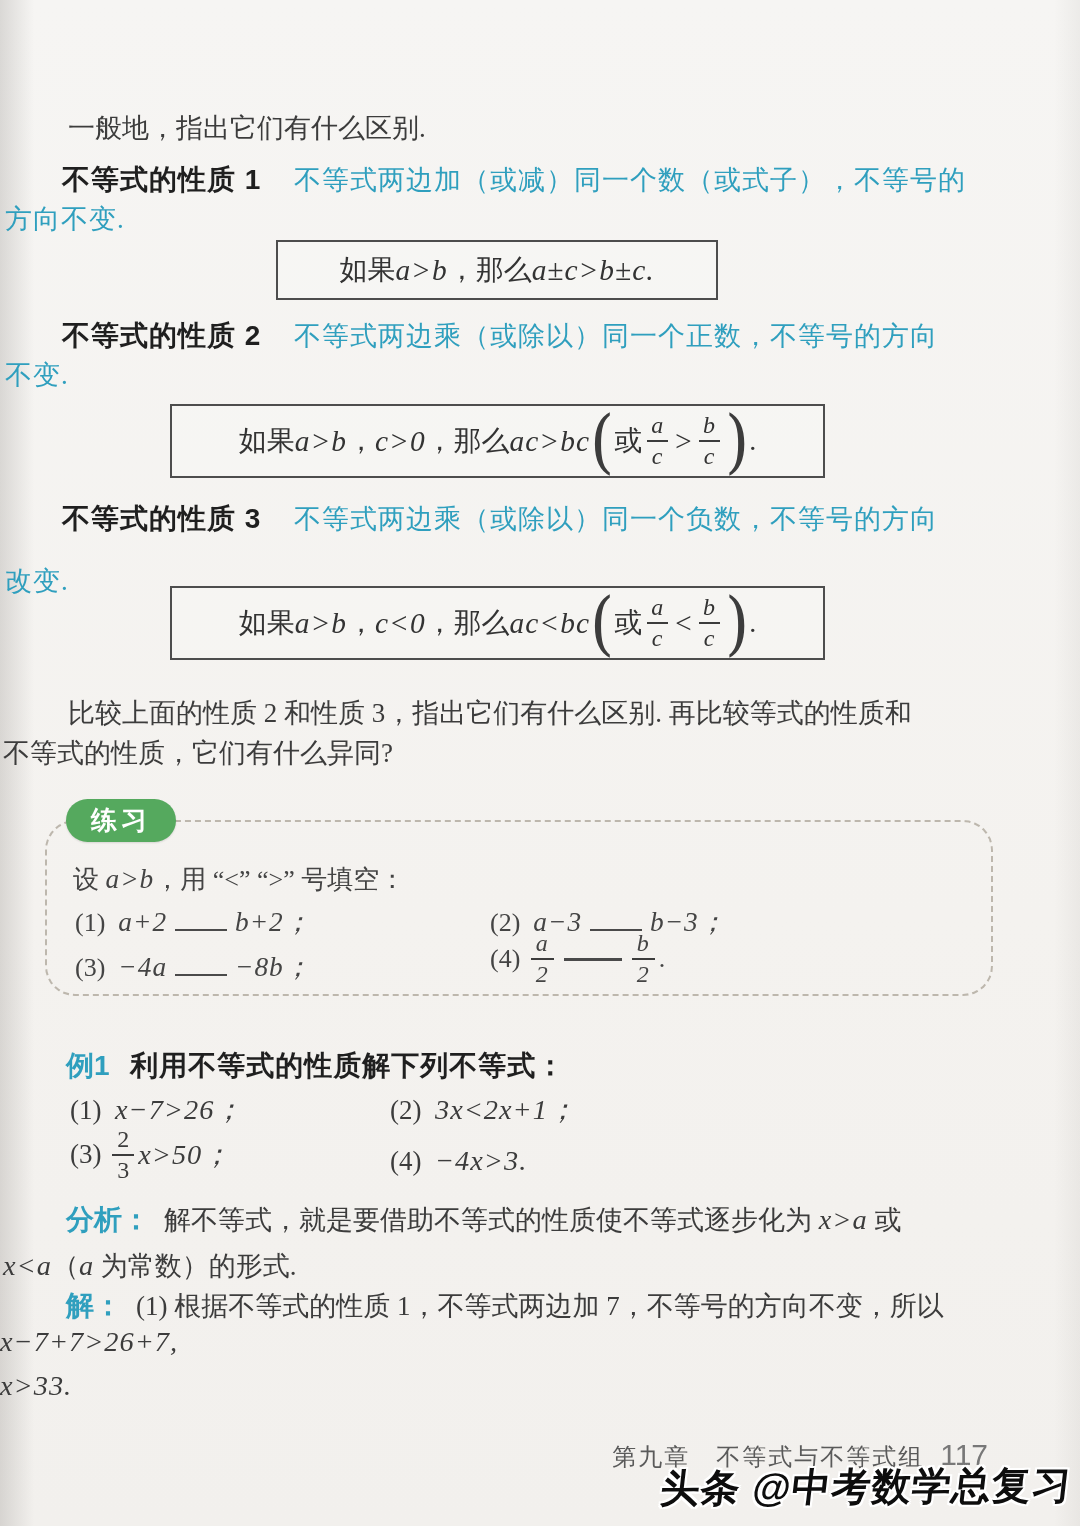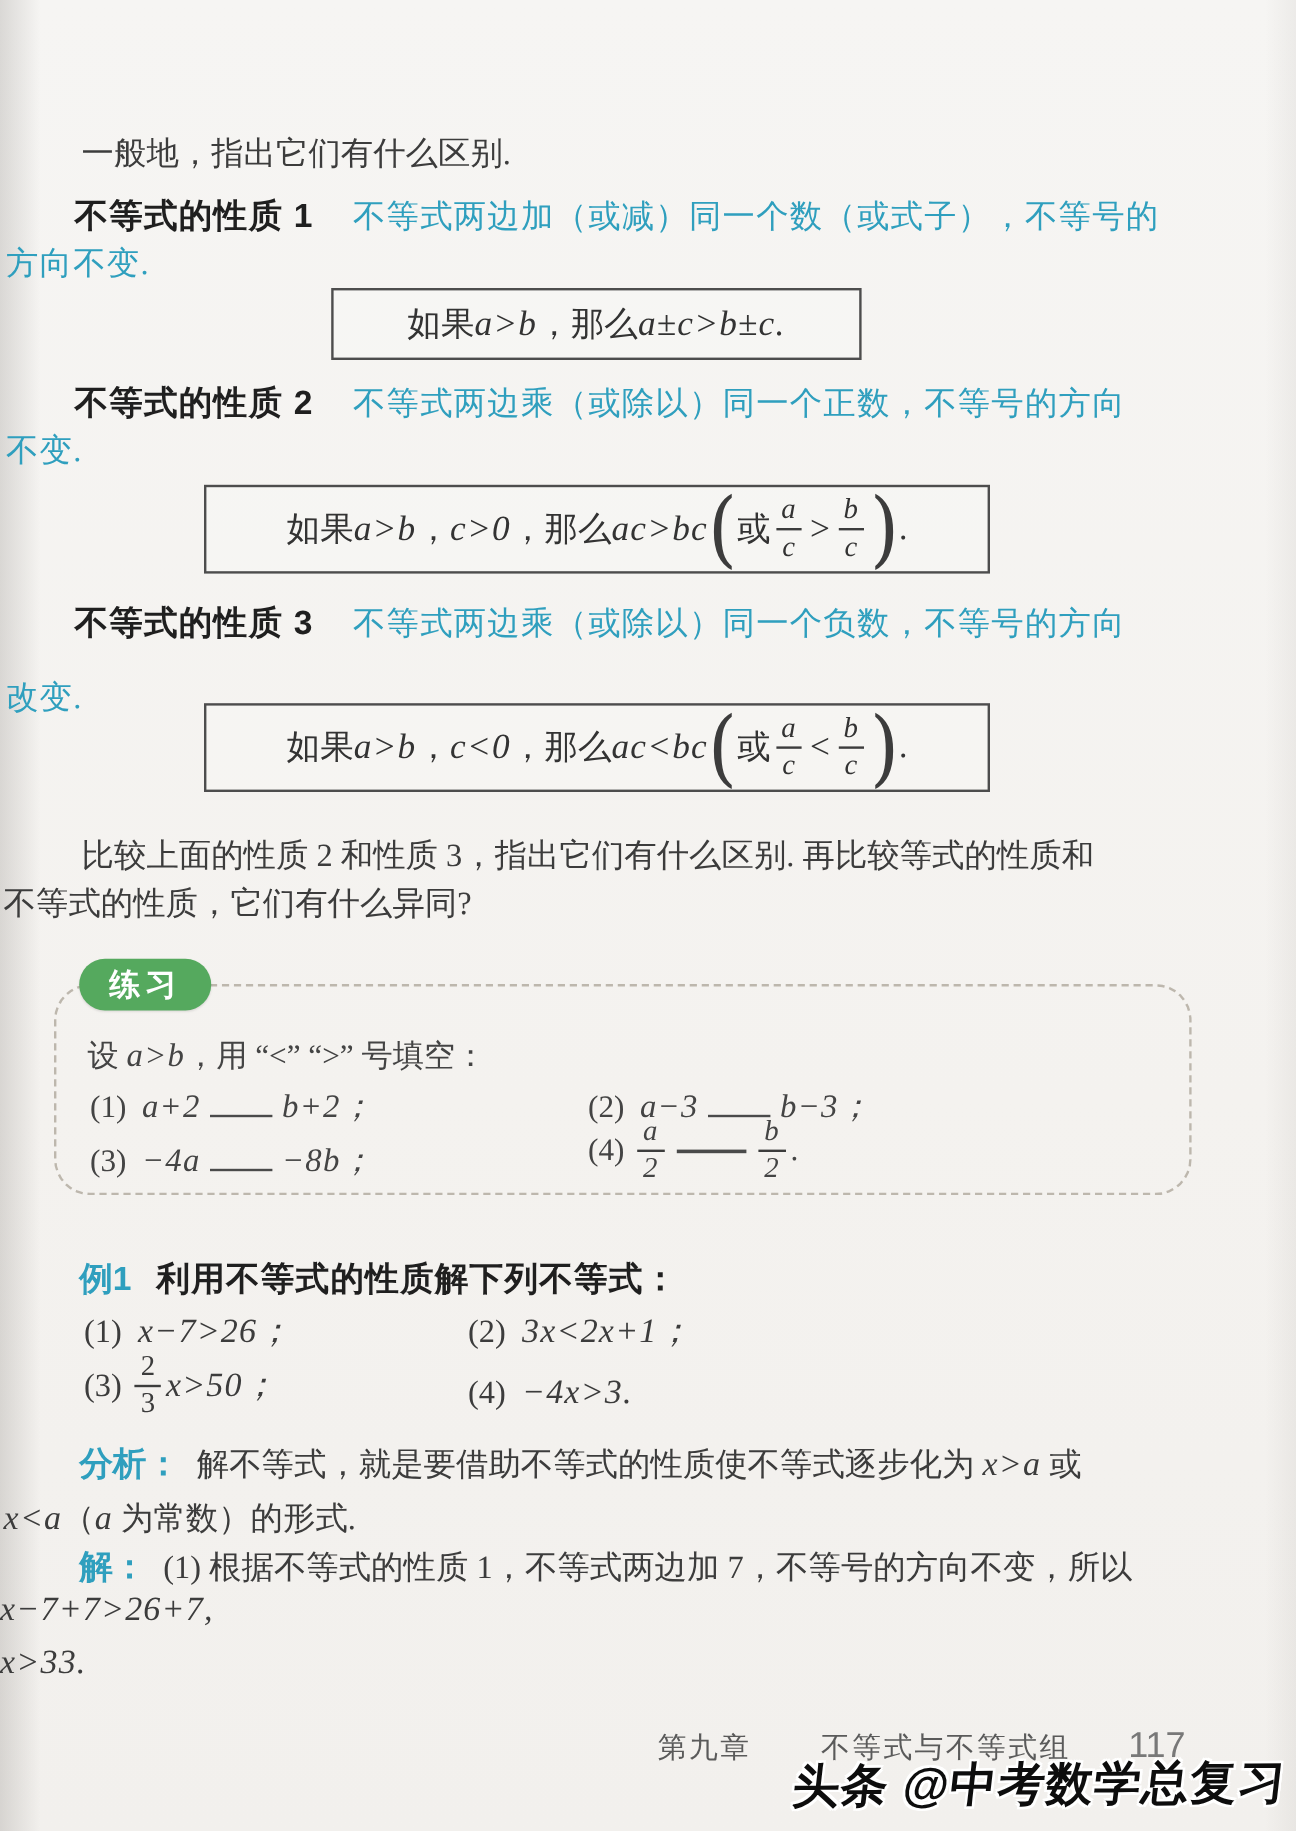--- a/index.html
+++ b/index.html
@@ -60,21 +60,21 @@
     display:flex; align-items:center; justify-content:center;
     color:#fff; font-family:"Liberation Sans", sans-serif; font-weight:bold;
     font-size:26px; letter-spacing:4px; z-index:3;
     box-shadow:0 1px 2px rgba(0,0,0,0.12);
   }
   .ex-text { font-size:26px; color:#444; }
   .item-row { display:flex; align-items:center; }
   .footer {
     position:absolute; right:92px; top:1438px; white-space:nowrap;
     font-family:"Liberation Sans", sans-serif; color:#5a5a5a; font-size:24px;
-    display:flex; align-items:baseline; letter-spacing:2px;gap:32px;
+    display:flex; align-items:baseline; letter-spacing:2px;
   }
   .footer .chapter { margin-right:26px; }
   .footer .pageno { font-size:30px; color:#787878; margin-left:16px; letter-spacing:0; }
   .watermark {
     position:absolute; right:8px; top:1460px; white-space:nowrap;
     font-family:"Liberation Sans", sans-serif; font-weight:900;
     font-size:39px; color:#0d0d0d; letter-spacing:1px;
     transform:skewX(-7deg) rotate(-0.5deg);
     text-shadow:-2px -2px 0 #fff, 2px -2px 0 #fff, -2px 2px 0 #fff,
                  2px 2px 0 #fff, 0 -2px 0 #fff, 0 2px 0 #fff,

